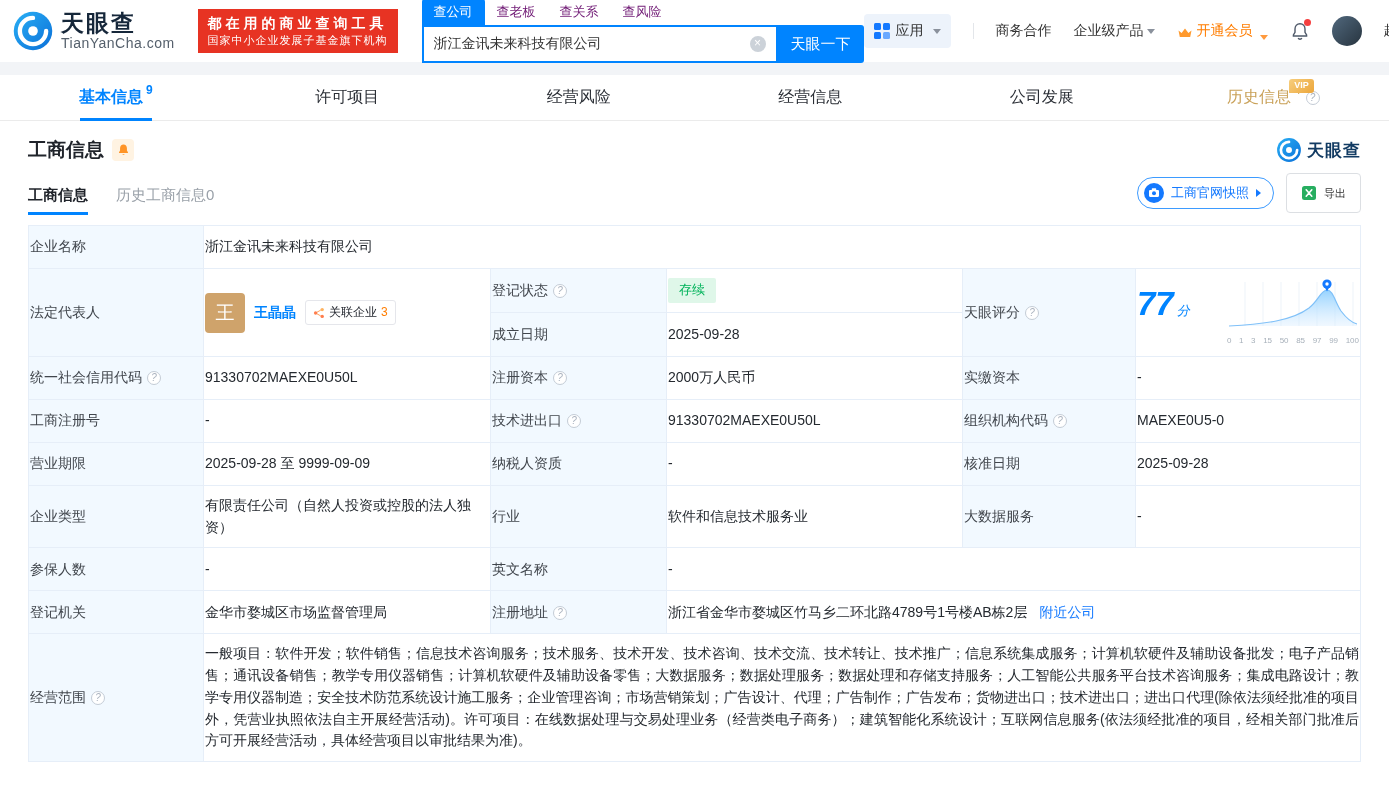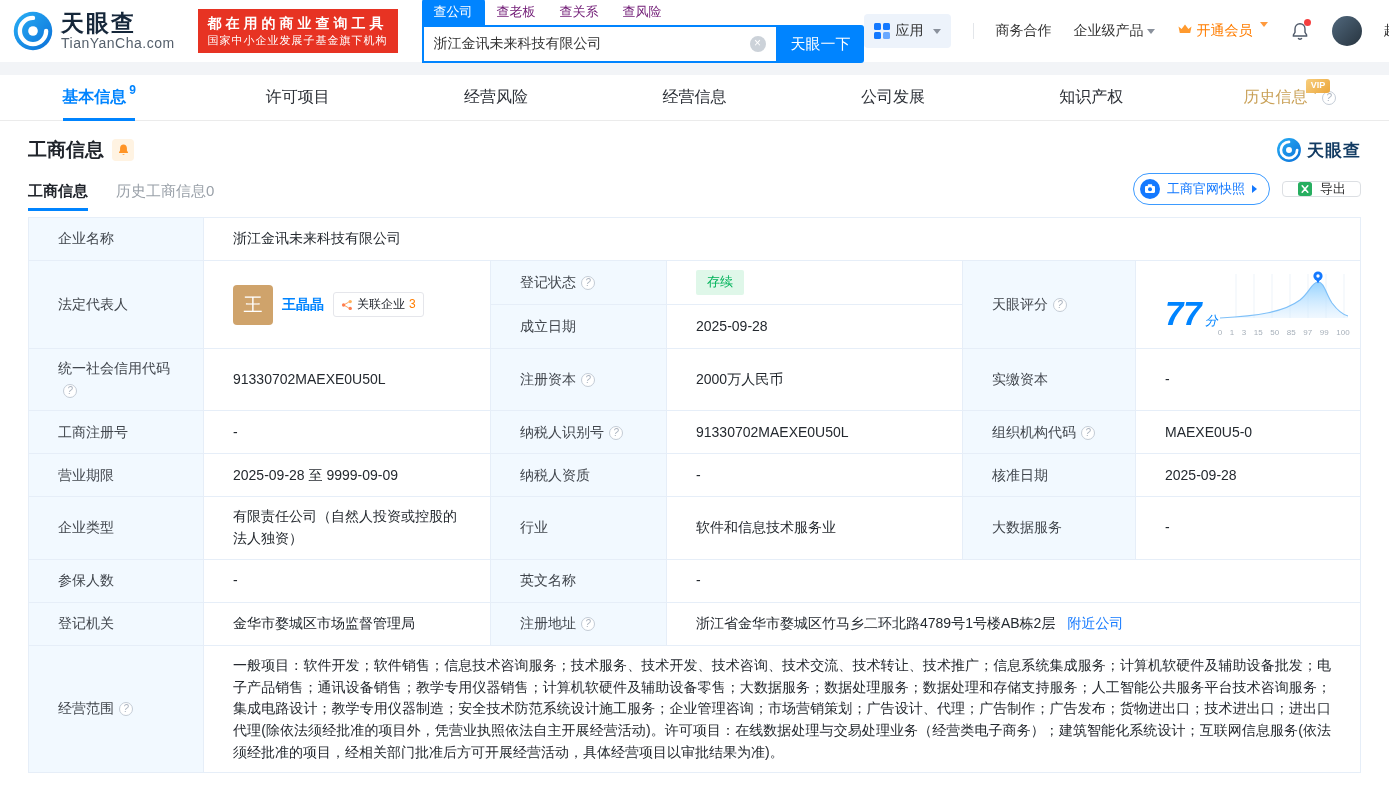--- a/index.html
+++ b/index.html
@@ -24,21 +24,21 @@
   .clear::after{content:"×"}
   .sbtn{width:86px;background:#0084ff;color:#fff;border:0;font-size:15px;cursor:pointer;border-radius:0 3px 3px 0;font-family:inherit}
   .topright{margin-left:auto;display:flex;align-items:center;gap:22px;font-size:14px;color:#333;flex:none}
   .apps-btn{display:flex;align-items:center;gap:6px;background:#edf3fb;border-radius:4px;padding:8px 10px;cursor:pointer}
   .grid-icon{display:grid;grid-template-columns:7px 7px;grid-gap:2px}
   .grid-icon i{width:7px;height:7px;background:#1479ff;border-radius:1.5px}
   .grid-icon i:nth-child(4){background:#6aa9ff}
   .caret{width:0;height:0;border-left:4px solid transparent;border-right:4px solid transparent;border-top:5px solid #8a919c;margin-left:3px;display:inline-block}
   .vdiv{width:1px;height:16px;background:#e3e6ea}
   .nav-link{display:flex;align-items:center;color:#333;cursor:pointer;text-decoration:none}
-  .nav-vip{display:flex;align-items:flex-start;gap:4px;color:#ff7d00;cursor:pointer;text-decoration:none}
+  .nav-vip{display:flex;align-items:flex-end;gap:4px;color:#ff7d00;cursor:pointer;text-decoration:none}
   .nav-vip .caret{border-top-color:#ff9a3d}
   .bell-wrap{position:relative;cursor:pointer;display:flex}
   .dot{position:absolute;top:-2px;right:-1px;width:7px;height:7px;background:#f53f3f;border-radius:50%}
   .avatar-img{width:30px;height:30px;border-radius:50%;background:linear-gradient(135deg,#51687d,#27343f);flex:none;cursor:pointer}
   .uname{cursor:pointer}
   
   .spacer{height:13px}
   .main-tabs{height:46px;background:#fff;display:flex;border-bottom:1px solid #ebebeb}
   .mtab{flex:1;display:flex;align-items:center;justify-content:center;font-size:16px;color:#2b2f36;cursor:pointer;position:relative}
   .mtab .cnt{font-size:12px;align-self:flex-start;margin:8px 0 0 3px}
@@ -57,34 +57,34 @@
   .bell-badge{width:22px;height:22px;background:#fff3e2;border-radius:4px;display:flex;align-items:center;justify-content:center;margin-left:8px;cursor:pointer}
   .brand{margin-left:auto;display:flex;align-items:center;gap:5px}
   .brand-cn{font-size:17px;font-weight:bold;color:#123b63;letter-spacing:1px}
   .subtabs{display:flex;align-items:center;padding:4px 28px 0}
   .subtab{font-size:15px;color:#9aa1a9;padding:8px 0 12px;margin-right:28px;cursor:pointer;position:relative}
   .subtab.active{color:#20242b;font-weight:bold}
   .subtab.active::after{content:"";position:absolute;left:0;right:0;bottom:2px;height:3px;background:#0084ff}
   .sub-actions{margin-left:auto;display:flex;gap:12px;align-items:center;padding-bottom:8px}
   .snap-btn{display:inline-flex;align-items:center;gap:7px;height:32px;padding:0 12px 0 6px;border:1px solid #3d9bff;border-radius:16px;background:#fff;color:#1479ff;font-size:13px;cursor:pointer;font-family:Liberation Sans, sans-serif}
   .arrow-r{width:0;height:0;border-top:4px solid transparent;border-bottom:4px solid transparent;border-left:5px solid #1479ff;display:inline-block}
-  .export-btn{display:inline-flex;align-items:center;gap:7px;height:16px;padding:0 14px;border:1px solid #dcdfe3;border-radius:4px;background:#fff;color:#333;font-size:13px;cursor:pointer;font-family:inherit}
+  .export-btn{display:inline-flex;align-items:center;gap:7px;height:40px;padding:0 14px;border:1px solid #dcdfe3;border-radius:4px;background:#fff;color:#333;font-size:11px;cursor:pointer;font-family:inherit}
   
   .info-table{width:1333px;margin:4px 28px 0;border-collapse:collapse;table-layout:fixed;font-size:14px}
-  .info-table td{border:1px solid #e6eef8;padding:9px 29px;color:#24292f;line-height:1.55;vertical-align:middle;overflow-wrap:break-word}
+  .info-table td{border:1px solid #e6eef8;padding:9px 1px;color:#24292f;line-height:1.55;vertical-align:middle;overflow-wrap:break-word}
   .info-table tr{height:43px}
   td.lbl{background:#f2f9ff;color:#41464d}
   .rep{display:flex;align-items:center;gap:9px}
   .avatar-sq{width:40px;height:40px;background:#cfa36b;color:#fff;font-size:19px;display:flex;align-items:center;justify-content:center;border-radius:4px;flex:none}
   .rep-name{color:#0084ff;font-weight:bold;cursor:pointer;text-decoration:none}
   .rel-badge{display:inline-flex;align-items:center;gap:4px;border:1px solid #e5e6eb;border-radius:3px;padding:2px 7px;font-size:12px;color:#1d2129;cursor:pointer;background:#fff;white-space:nowrap}
   .rel-badge b{color:#ff7d00;font-weight:normal}
   .status-badge{display:inline-block;background:#dff7e9;color:#00b35a;padding:2px 11px;font-size:13px;border-radius:2px}
   .score-cell{padding:6px 10px 2px 14px}
-  .score-wrap{display:flex;align-items:flex-end;justify-content:space-between}
+  .score-wrap{display:flex;align-items:flex-start;justify-content:space-between}
   .score-num{color:#0084ff;font-style:italic;white-space:nowrap}
   .score-big{font-size:33px;font-weight:bold}
   .score-unit{font-size:13px;margin-left:3px}
   .score-chart{width:132px;flex:none}
   .axis{display:flex;justify-content:space-between;font-size:8px;color:#a7b0ba;margin-top:0}
   .addr-link{color:#1479ff;margin-left:12px;cursor:pointer;white-space:nowrap;text-decoration:none}
   .scope-cell{line-height:1.8;text-align:justify;padding:11px 14px}
 </style>
 </head>
 <body>
@@ -175,23 +175,20 @@
     <span>许可项目</span>
   </div>
   <div class="mtab">
     <span>经营风险</span>
   </div>
   <div class="mtab">
     <span>经营信息</span>
   </div>
   <div class="mtab">
     <span>公司发展</span>
-  </div>
-  <div class="mtab">
-    <span>知识产权</span>
   </div>
   <div class="mtab hist">
     <span>历史信息</span>
     <span class="cnt orange">4</span>
     <span class="vip-tag">VIP</span>
     <i class="q"></i>
   </div>
 </nav>
 
 <main class="content">
@@ -342,21 +339,21 @@
         <span>注册资本</span><i class="q"></i>
       </td>
       <td>2000万人民币</td>
       <td class="lbl">实缴资本</td>
       <td>-</td>
     </tr>
     <tr>
       <td class="lbl">工商注册号</td>
       <td>-</td>
       <td class="lbl">
-        <span>纳税人识别号</span><i class="q"></i>
+        <span>技术进出口</span><i class="q"></i>
       </td>
       <td>91330702MAEXE0U50L</td>
       <td class="lbl">
         <span>组织机构代码</span><i class="q"></i>
       </td>
       <td>MAEXE0U5-0</td>
     </tr>
     <tr>
       <td class="lbl">营业期限</td>
       <td>2025-09-28 至 9999-09-09</td>

